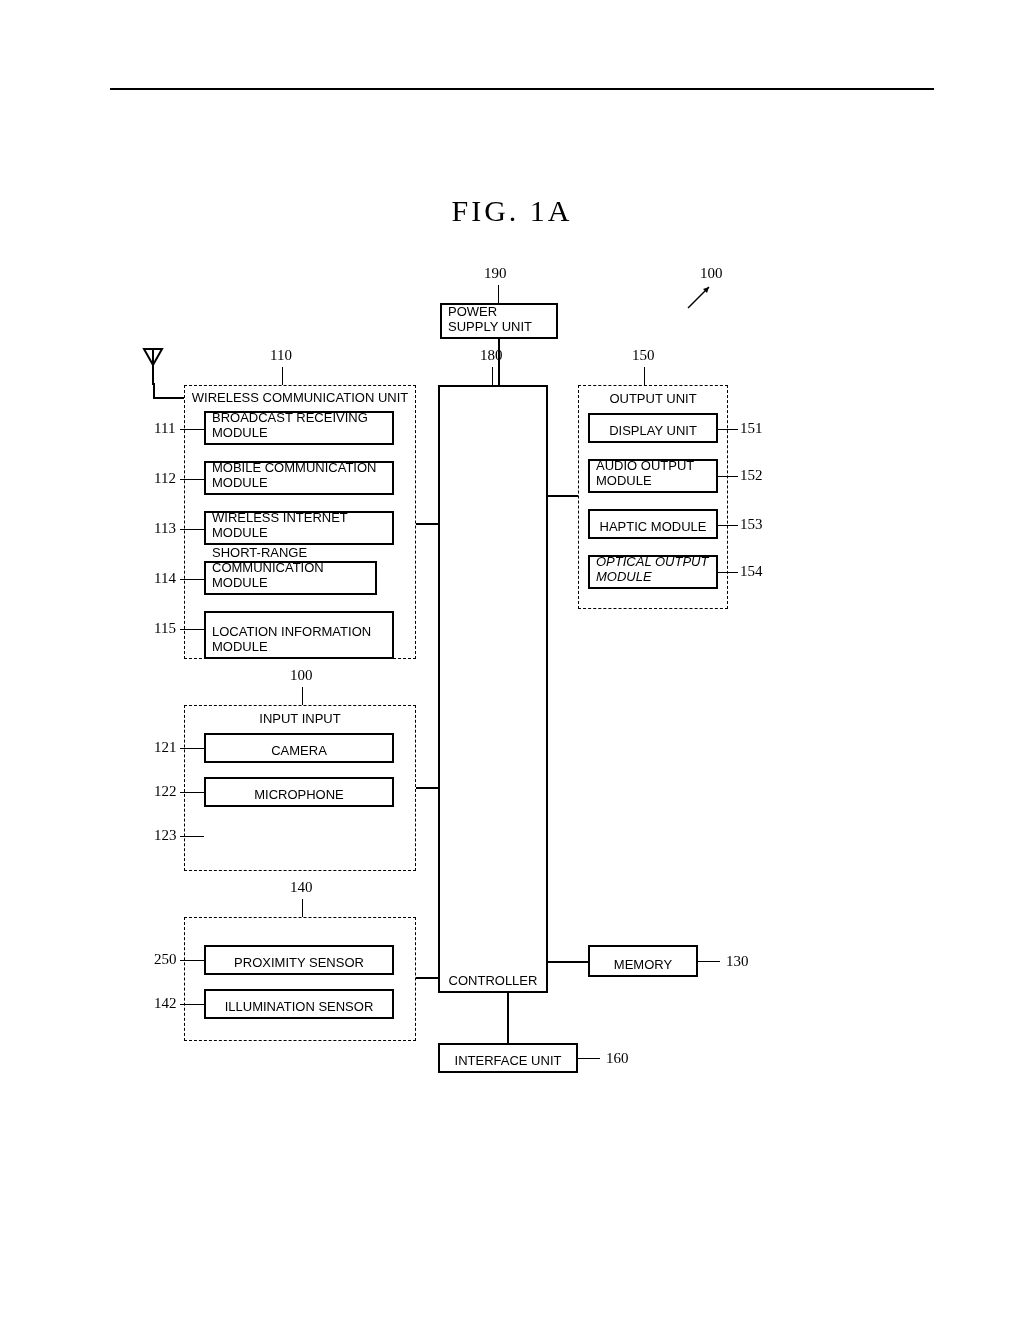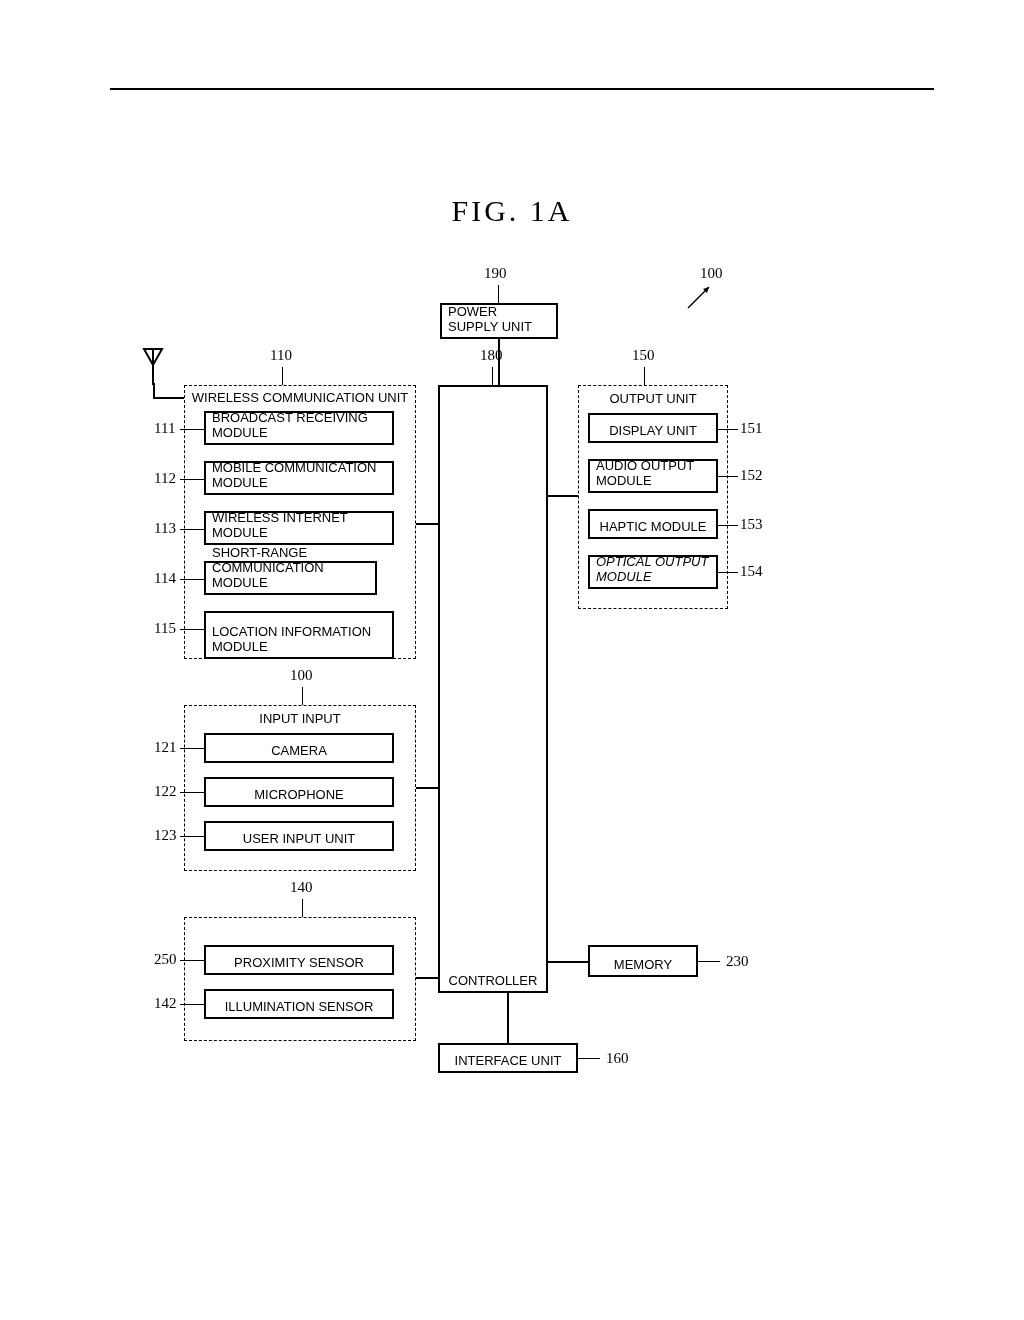--- a/index.html
+++ b/index.html
@@ -186,23 +186,20 @@
 
   <div class="dashed-group" style="left:74px; top:440px; width:232px; height:166px;">
     <div class="group-title" style="top:5px;">INPUT INPUT</div>
   </div>
   <div class="block" style="left:94px; top:468px; width:190px; height:30px;">
       <span>CAMERA</span>
     </div>
   <div class="block" style="left:94px; top:512px; width:190px; height:30px;">
       <span>MICROPHONE</span>
     </div>
-  <div class="block" style="left:94px; top:556px; width:190px; height:30px;">
-      <span>USER INPUT UNIT</span>
-    </div>
 
   <div class="ref" style="left:44px; top:474px;">121</div>
   <div class="tick-h" style="left:70px; top:483px; width:24px;"></div>
   <div class="ref" style="left:44px; top:518px;">122</div>
   <div class="tick-h" style="left:70px; top:527px; width:24px;"></div>
   <div class="ref" style="left:44px; top:562px;">123</div>
   <div class="tick-h" style="left:70px; top:571px; width:24px;"></div>
 
   <div class="line-h" style="left:306px; top:522px; width:22px;"></div>
 
@@ -251,21 +248,21 @@
   <div class="ref" style="left:630px; top:298px;">154</div>
   <div class="tick-h" style="left:608px; top:307px; width:20px;"></div>
 
   <div class="line-h" style="left:438px; top:230px; width:30px;"></div>
 
   <div class="block" style="left:478px; top:680px; width:110px; height:32px;">
       <span>MEMORY</span>
     </div>
   <div class="line-h" style="left:438px; top:696px; width:40px;"></div>
   <div class="tick-h" style="left:588px; top:696px; width:22px;"></div>
-  <div class="ref" style="left:616px; top:688px;">230</div>
+  <div class="ref" style="left:616px; top:688px;">130</div>
 
   <div class="block" style="left:328px; top:778px; width:140px; height:30px;">
       <span>INTERFACE UNIT</span>
     </div>
   <div class="line-v" style="left:397px; top:728px; height:50px;"></div>
   <div class="tick-h" style="left:468px; top:793px; width:22px;"></div>
   <div class="ref" style="left:496px; top:785px;">160</div>
 
 </div>
 

